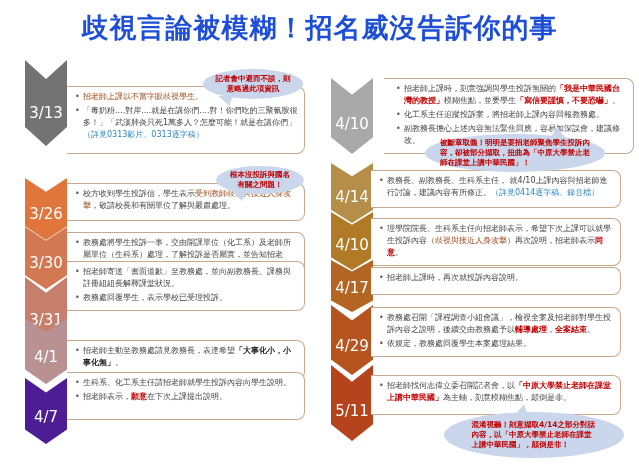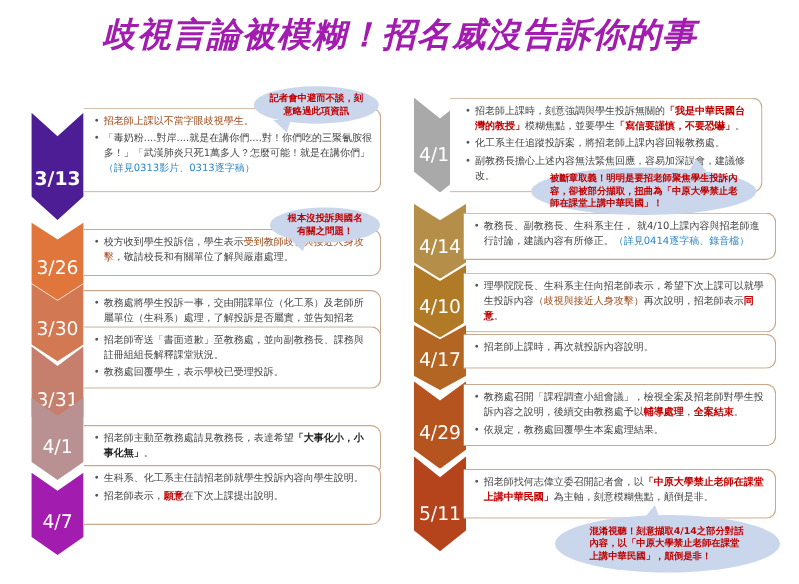--- a/index.html
+++ b/index.html
@@ -1,22 +1,21 @@
 <!DOCTYPE html>
 <html><head>
 <meta charset="utf-8">
 <style>
   * { box-sizing: border-box; margin: 0; padding: 0; }
   html, body { width: 639px; height: 467px; background: #ffffff; overflow: hidden; }
   body { position: relative; font-family: "DejaVu Sans", "Liberation Sans", sans-serif; color: #333; }
   .title {
     position: absolute; left: 0; top: 10px; width: 639px; text-align: center;
-    font-size: 27px; font-weight: bold; color: #a21caf; letter-spacing: 1px;
+    font-size: 27px; font-weight: bold; color: #1d4ed8; letter-spacing: 1px;
     font-family: "DejaVu Sans", sans-serif;
-    font-style: italic;
   }
   .chev {
     position: absolute;
     clip-path: polygon(0 0, 50% 22%, 100% 0, 100% 78%, 50% 100%, 0 78%);
   }
   .chev .date {
     position: absolute; left: 0; right: 0; bottom: 28%;
     text-align: center; color: #fff; font-size: 15px;
     font-family: "DejaVu Sans", sans-serif;
   }
@@ -43,21 +42,21 @@
   .tail-bl::after { left: 18px; bottom: -7px; border-left: 6px solid transparent; border-right: 8px solid transparent; border-top: 10px solid #c9d6ec; transform: skewX(25deg); }
   .tail-tr::after { right: 40px; top: -7px; border-left: 6px solid transparent; border-right: 8px solid transparent; border-bottom: 10px solid #c9d6ec; }
   .tail-tl::after { left: 70px; top: -8px; border-left: 10px solid transparent; border-right: 4px solid transparent; border-bottom: 12px solid #c9d6ec; }
 </style>
 </head>
 <body>
 
 <div class="title">歧視言論被模糊！招名威沒告訴你的事</div>
 
 <div id="timeline">
-    <div class="chev" style="left: 25px; top: 90px; width: 42px; height: 86px; background: #4c1d95; font-weight: bold;">
+    <div class="chev" style="left: 25px; top: 60px; width: 42px; height: 86px; background: #737373;">
       <div class="date">3/13</div>
     </div>
     <div class="box" style="left: 67px; top: 86px; width: 238px; min-height: 68px;">
       <ul>
         <li><span class="brown">招老師上課以不當字眼歧視學生。</span></li>
         <li><span>「毒奶粉....對岸....就是在講你們....對！你們吃的三聚氰胺很多！」「武漢肺炎只死1萬多人？怎麼可能！就是在講你們」</span><span class="blue">（詳見0313影片、0313逐字稿）</span></li>
       </ul>
     </div>
     <div class="chev" style="left: 25px; top: 178px; width: 42px; height: 62px; background: rgb(224, 118, 59);">
       <div class="date">3/26</div>
@@ -85,33 +84,33 @@
       </ul>
     </div>
     <div class="chev" style="left: 25px; top: 318px; width: 42px; height: 66px; background: rgb(185, 145, 146);">
       <div class="date">4/1</div>
     </div>
     <div class="box" style="left: 67px; top: 340px; width: 238px; min-height: 40px;">
       <ul>
         <li><span>招老師主動至教務處請見教務長，表達希望</span><span class="bold">「大事化小，小事化無」</span><span>。</span></li>
       </ul>
     </div>
-    <div class="chev" style="left: 25px; top: 378px; width: 42px; height: 66px; background: #a21caf;">
+    <div class="chev" style="left: 25px; top: 378px; width: 42px; height: 66px; background: #4c1d95;">
       <div class="date">4/7</div>
     </div>
     <div class="box" style="left: 67px; top: 372px; width: 238px; min-height: 48px;">
       <ul>
         <li><span>生科系、化工系主任請招老師就學生投訴內容向學生說明。</span></li>
         <li><span>招老師表示，</span><span class="red">願意</span><span>在下次上課提出說明。</span></li>
       </ul>
     </div>
     <div class="chev" style="left: 331px; top: 78px; width: 42px; height: 76px; background: rgb(169, 169, 169);">
       <div class="date">4/10</div>
     </div>
-    <div class="box" style="left: 360px; top: 78px; width: 250px; min-height: 56px; padding-left: 12px;">
+    <div class="box" style="left: 384px; top: 78px; width: 250px; min-height: 56px; padding-left: 12px;">
       <ul>
         <li><span>招老師上課時，刻意強調與學生投訴無關的</span><span class="red">「我是中華民國台灣的教授」</span><span>模糊焦點，並要學生</span><span class="red">「寫信要謹慎，不要恐嚇」</span><span>。</span></li>
         <li><span>化工系主任追蹤投訴案，將招老師上課內容回報教務處。</span></li>
         <li><span>副教務長擔心上述內容無法緊焦回應，容易加深誤會，建議修改。</span></li>
       </ul>
     </div>
     <div class="chev" style="left: 331px; top: 163px; width: 42px; height: 60px; background: rgb(181, 142, 74);">
       <div class="date">4/14</div>
     </div>
     <div class="box" style="left: 371px; top: 170px; width: 250px; min-height: 38px;">

